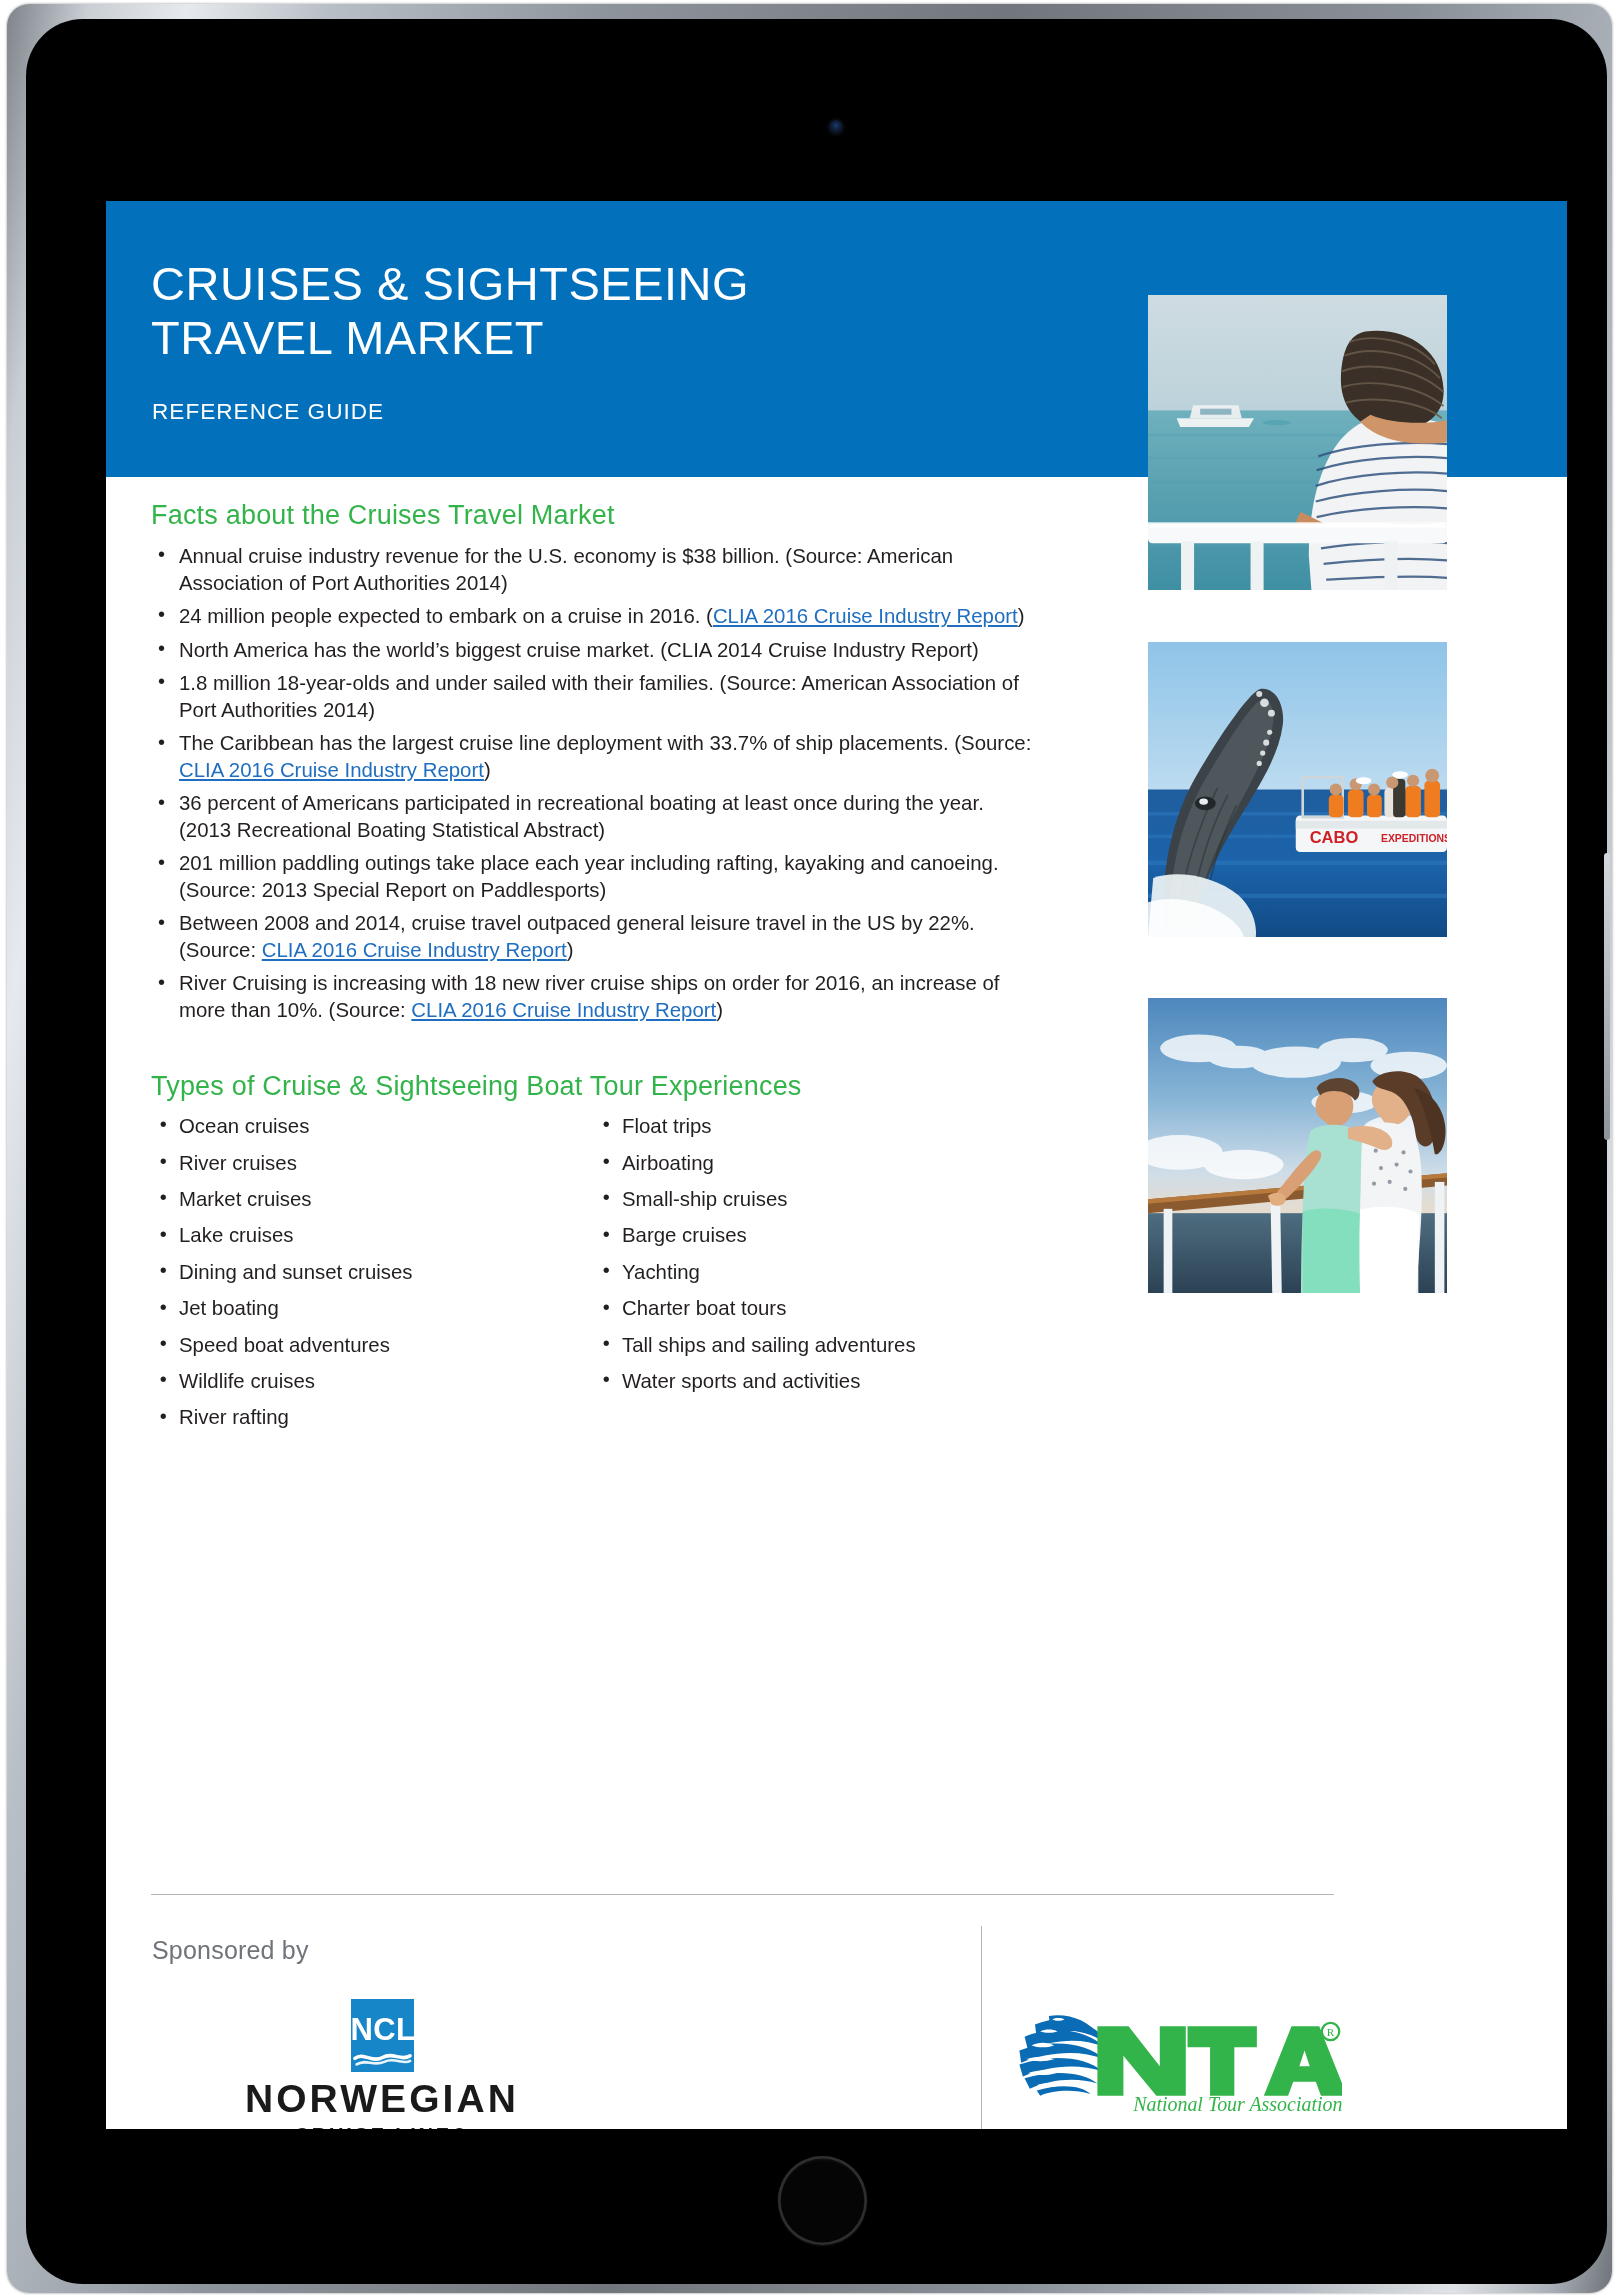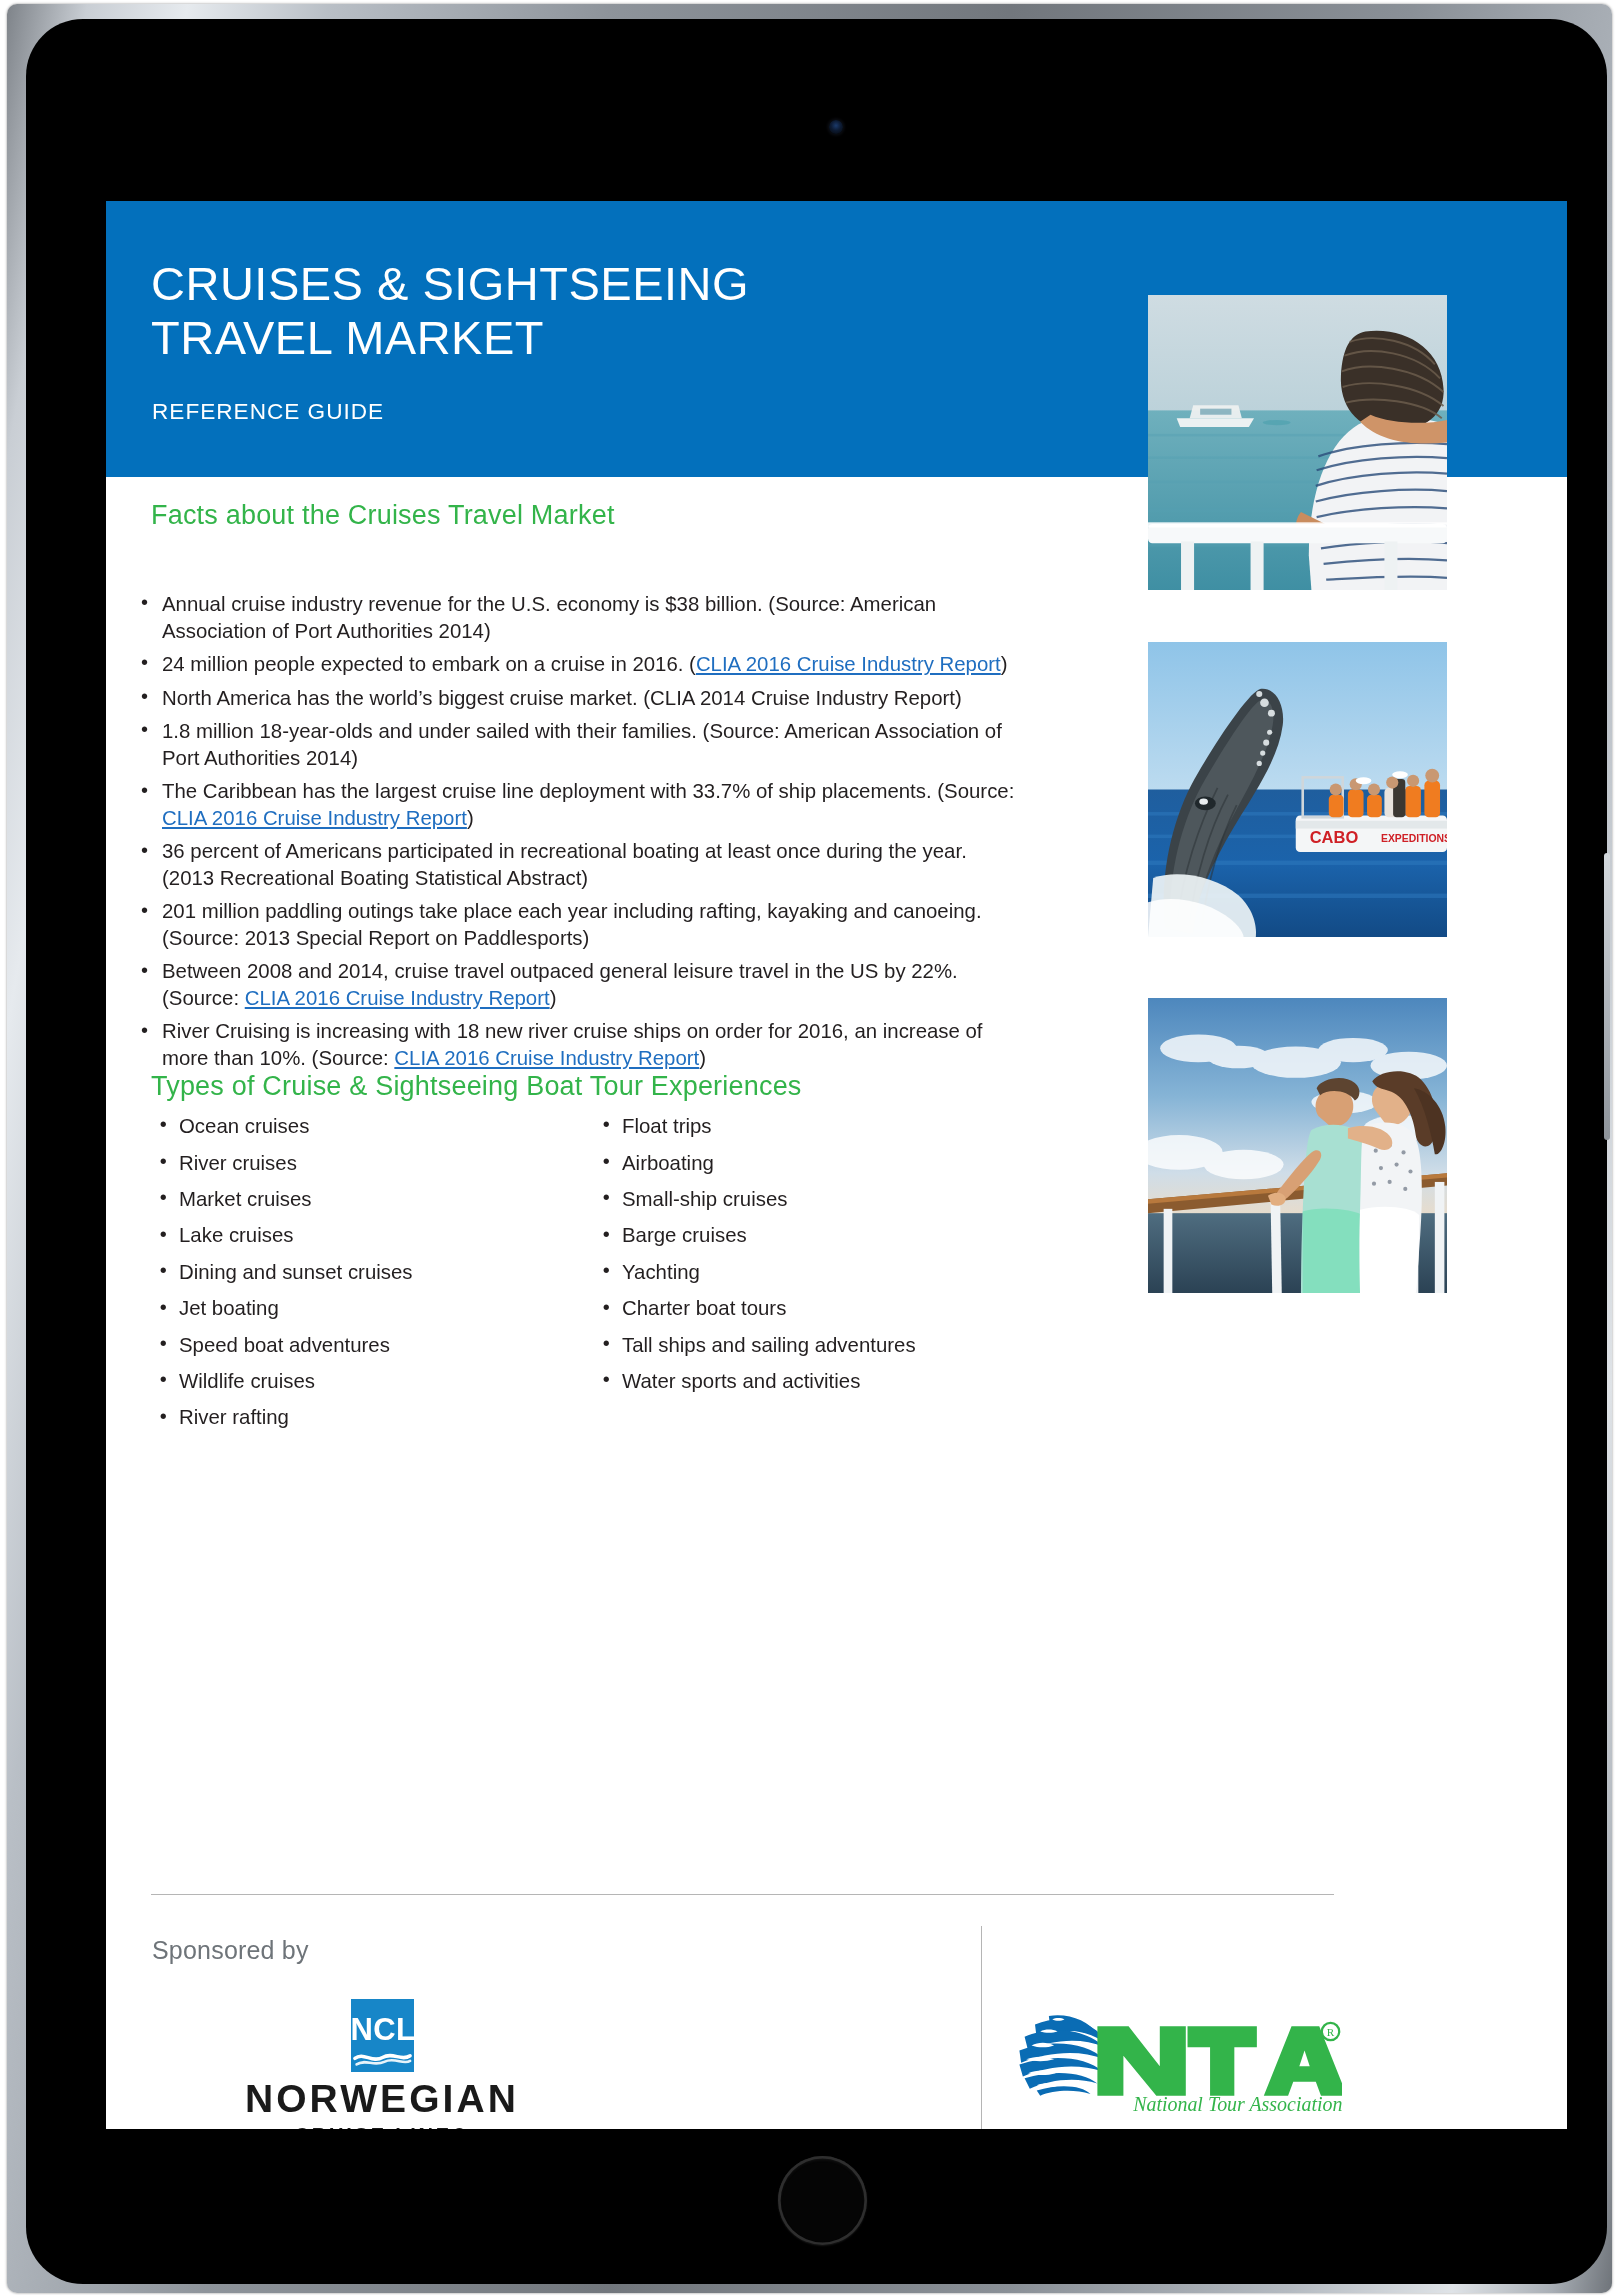--- a/index.html
+++ b/index.html
@@ -10,21 +10,21 @@
     background: #ffffff;
     font-family: "Liberation Sans", sans-serif;
     overflow: hidden;
   }
 
   
   #device-frame {
     position: absolute;
     left: 7px; top: 3.5px;
     width: 1605px; height: 2289px;
-    border-radius: 10px;
+    border-radius: 22px;
     background:
       linear-gradient(100deg, #7e8389 0%, #c9ced4 4%, #e6eaee 9%,
                       #b9bfc6 16%, #8e949b 30%, #72777d 50%,
                       #8a9097 70%, #b4bac1 84%, #dfe3e7 92%,
                       #a8aeb5 97%, #6e7379 100%);
     box-shadow: 0 0 2.6px rgba(0,0,0,.45);
   }
   #device-bezel {
     position: absolute;
     left: 19px; top: 15.6px;
@@ -119,24 +119,23 @@
     color: #33b44a;
     font-size: 27px;
     font-weight: 400;
     letter-spacing: 0.2px;
   }
   #facts-heading { position: absolute; left: 45px; top: 22.6px; }
   #types-heading { position: absolute; left: 45px; top: 594px; }
 
   ul.facts-list {
     position: absolute;
-    left: 28px; top: 66px;
+    left: 45px; top: 66px;
     width: 886px;
     list-style: none;
-    margin-top: 48px;
   }
   ul.facts-list > li {
     position: relative;
     padding-left: 28px;
     margin-bottom: 7px;
     font-size: 20.4px;
     line-height: 1.30;
     color: #231f20;
   }
   ul.facts-list > li::before {

